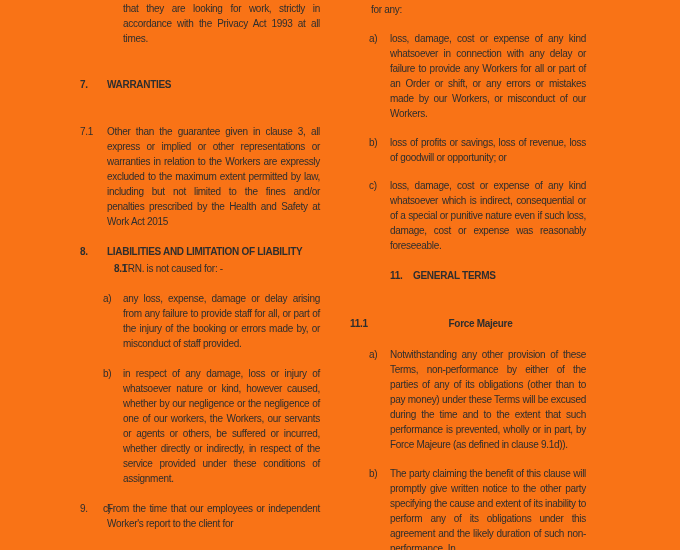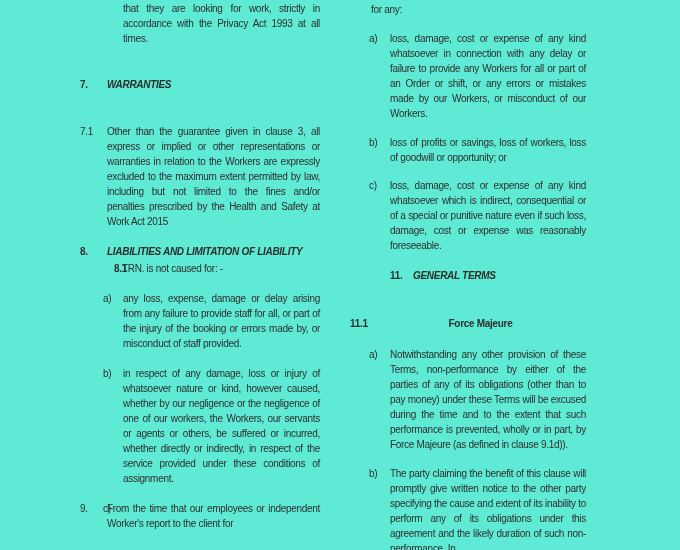--- a/index.html
+++ b/index.html
@@ -33,21 +33,21 @@
     top: 0;
     white-space: nowrap;
   }
   .block .txt {
     display: block;
     text-align: justify;
   }
 
   
   .heading { font-weight: 700; }
-  .heading .txt { text-align: left; white-space: nowrap; font-style: italic; }
+  .heading .txt { text-align: left; white-space: nowrap; }
   #col-left  .heading { padding-left: 27px; }
   #col-right .heading { padding-left: 23px; }
 
   
   #col-left  .clause { padding-left: 27px; }
 
   
   #col-left  .continuation { padding-left: 43px; }
   #col-right .continuation { padding-left: 21px; }
 
@@ -61,21 +61,21 @@
 
   
   #col-left  .item { padding-left: 43px; }
   #col-left  .item .num { left: 23px; }
   #col-right .item { padding-left: 40px; }
   #col-right .item .num { left: 19px; }
 </style>
 </head>
 <body>
 
-<div class="page" style="background: #5eead4; color: rgb(46, 46, 46);">
+<div class="page" style="background: #f97316; color: rgb(46, 46, 46);">
   <div class="col" id="col-left">
       <div class="block continuation" style="margin-top: 1px;">
         <span class="txt">that they are looking for work, strictly in accordance with the Privacy Act 1993 at all times.</span>
       </div>
       <div class="block heading" style="margin-top: 31px;">
         <span class="num">7.</span>
         <span class="txt">WARRANTIES</span>
       </div>
       <div class="block clause" style="margin-top: 32px;">
         <span class="num">7.1</span>
@@ -108,21 +108,21 @@
   <div class="col" id="col-right">
       <div class="block continuation" style="margin-top: 2px;">
         <span class="txt">for any:</span>
       </div>
       <div class="block item" style="margin-top: 14px;">
         <span class="num">a)</span>
         <span class="txt">loss, damage, cost or expense of any kind whatsoever in connection with any delay or failure to provide any Workers for all or part of an Order or shift, or any errors or mistakes made by our Workers, or misconduct of our Workers.</span>
       </div>
       <div class="block item" style="margin-top: 14px;">
         <span class="num">b)</span>
-        <span class="txt">loss of profits or savings, loss of workers, loss of goodwill or opportunity; or</span>
+        <span class="txt">loss of profits or savings, loss of revenue, loss of goodwill or opportunity; or</span>
       </div>
       <div class="block item" style="margin-top: 13px;">
         <span class="num">c)</span>
         <span class="txt">loss, damage, cost or expense of any kind whatsoever which is indirect, consequential or of a special or punitive nature even if such loss, damage, cost or expense was reasonably foreseeable.</span>
       </div>
       <div class="block heading" style="margin-top: 15px; margin-left: 40px;">
         <span class="num">11.</span>
         <span class="txt">GENERAL TERMS</span>
       </div>
       <div class="block subheading" style="margin-top: 33px;">

